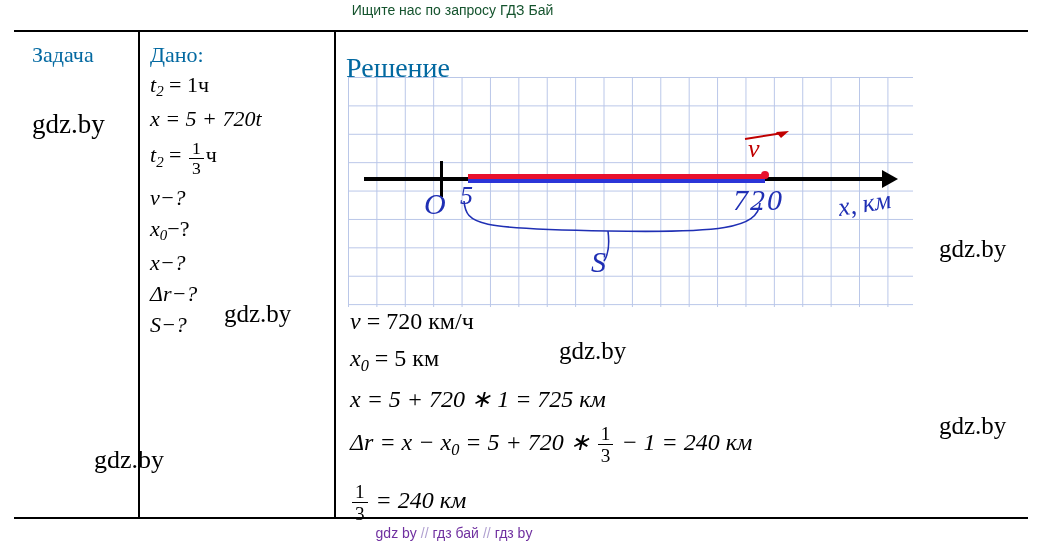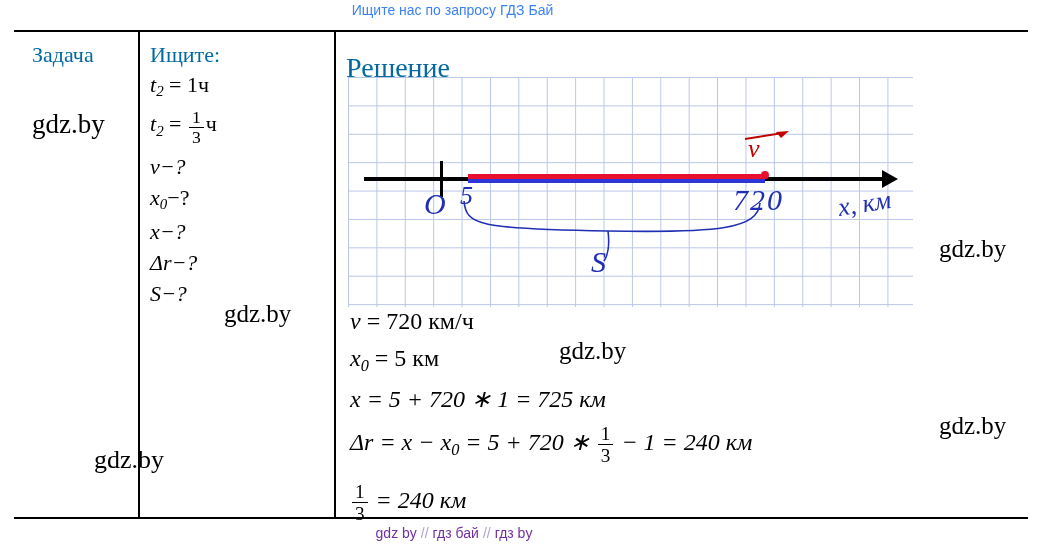--- a/index.html
+++ b/index.html
@@ -15,21 +15,21 @@
     overflow: hidden;
   }
   .top-banner {
     position: absolute;
     top: 2px;
     left: 0;
     width: 905px;
     text-align: center;
     font-family: "Liberation Sans", sans-serif;
     font-size: 14px;
-    color: #3b82f6;
+    color: #14532d;
   }
   .bottom-banner {
     position: absolute;
     bottom: 4px;
     left: 0;
     width: 908px;
     text-align: center;
     font-family: "Liberation Sans", sans-serif;
     font-size: 14px;
     color: #7030a0;
@@ -231,37 +231,40 @@
 </head>
 <body>
 
 <div class="top-banner">Ищите нас по запросу ГДЗ Бай</div>
 
 <div class="sheet">
   <div class="col-divider div1"></div>
   <div class="col-divider div2"></div>
 
   <div class="hdr hdr-zadacha">Задача</div>
-  <div class="hdr hdr-dano">Ищите:</div>
+  <div class="hdr hdr-dano">Дано:</div>
   <div class="hdr hdr-reshenie">Решение</div>
 
   <div class="wm wm-1">gdz.by</div>
   <div class="wm wm-2">gdz.by</div>
   <div class="wm wm-3">gdz.by</div>
   <div class="wm wm-4">gdz.by</div>
   <div class="wm wm-5">gdz.by</div>
   <div class="wm wm-6">gdz.by</div>
 
   <div class="given">
     <div class="row">
       <i class="v">t</i><sub>2</sub>
       <span>=</span>
       <span class="up">1</span><span class="up">ч</span>
     </div>
 
+    <div class="row">
+      <i class="v">x = 5 + 720t</i>
+    </div>
 
     <div class="row">
       <i class="v">t</i><sub>2</sub>
       <span>=</span>
       <span class="frac">
         <span class="num">1</span>
         <span class="den">3</span>
       </span><span class="up">ч</span>
     </div>
 

